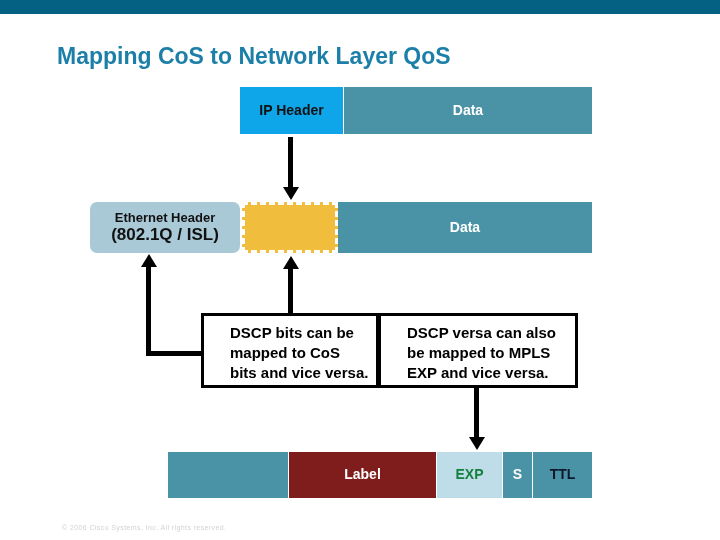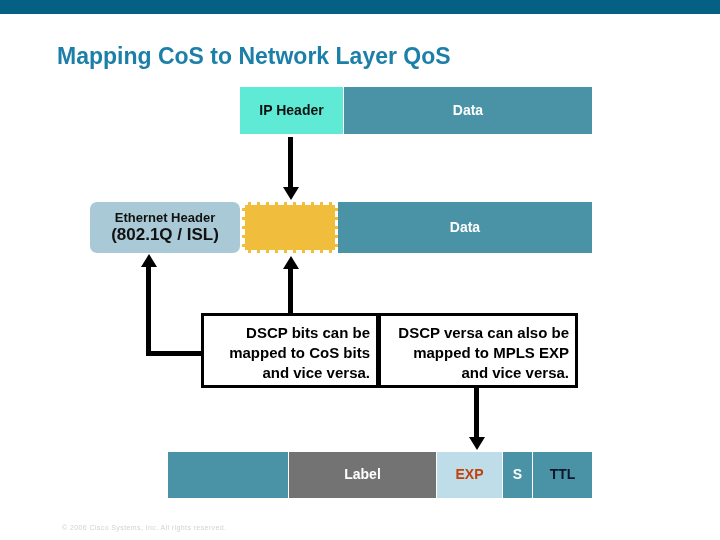--- a/index.html
+++ b/index.html
@@ -51,21 +51,21 @@
     justify-content: center;
     text-align: center;
     font-weight: bold;
     line-height: 1.12;
   }
 
   
   .ip-header {
     left: 240px; top: 87px;
     width: 103px; height: 47px;
-    background: #5eead4;
+    background: #0ea5e9;
     color: #111111;
     font-size: 14px;
   }
   .ip-data {
     left: 344px; top: 87px;
     width: 248px; height: 47px;
     background: #4A92A6;
     color: #ffffff;
     font-size: 14px;
   }
@@ -101,29 +101,29 @@
     width: 120px; height: 46px;
     background: #4A92A6;
     color: #ffffff;
     font-size: 14px;
     flex-direction: column;
     gap: 44px;
   }
   .mpls-label {
     left: 289px; top: 452px;
     width: 147px; height: 46px;
-    background: #737373;
+    background: #7f1d1d;
     color: #ffffff;
     font-size: 14px;
   }
   .mpls-exp {
     left: 437px; top: 452px;
     width: 65px; height: 46px;
     background: #BFDDE8;
-    color: #c2410c;
+    color: #15803d;
     font-size: 14px;
   }
   .mpls-s {
     left: 503px; top: 452px;
     width: 29px; height: 46px;
     background: #4A92A6;
     color: #ffffff;
     font-size: 14px;
   }
   .mpls-ttl {
@@ -137,23 +137,22 @@
   
   .callout {
     position: absolute;
     box-sizing: border-box;
     background: #ffffff;
     border: 3px solid #000000;
     color: #000000;
     font-weight: bold;
     font-size: 15px;
     line-height: 20px;
-    padding: 7px 6px 6px 13px;
+    padding: 7px 6px 6px 26px;
     z-index: 5;
-    text-align: right;
   }
   .callout-left {
     left: 201px; top: 313px;
     width: 178px; height: 75px;
   }
   .callout-right {
     left: 378px; top: 313px;
     width: 200px; height: 75px;
   }
 

